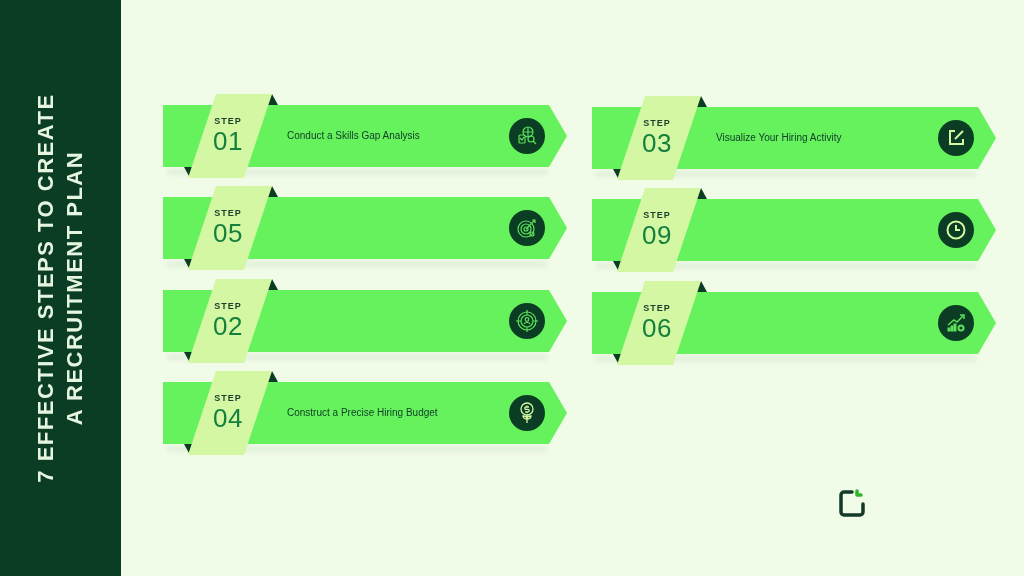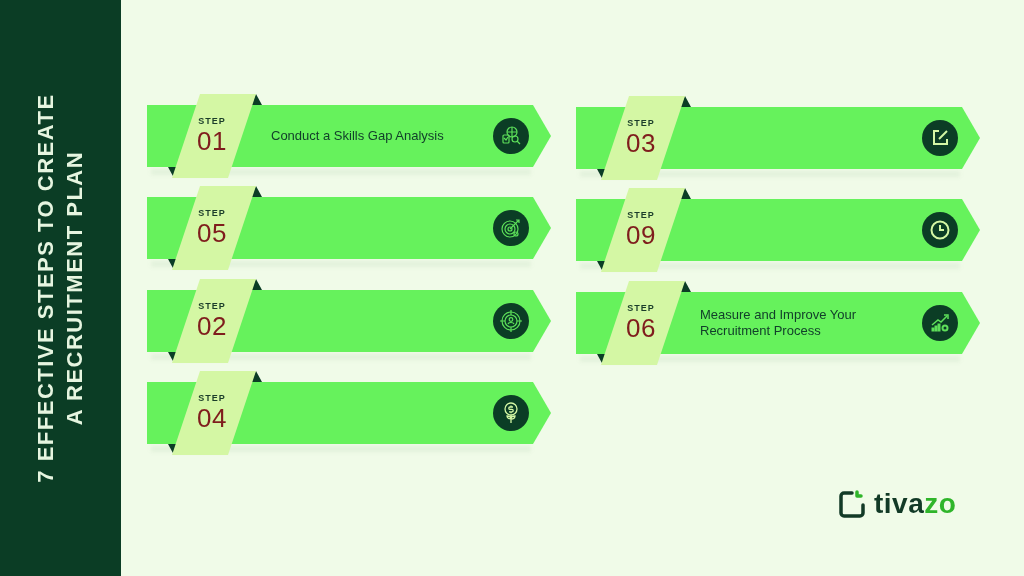--- a/index.html
+++ b/index.html
@@ -1,28 +1,28 @@
 <!DOCTYPE html>
 <html><head>
 <meta charset="utf-8">
 <style>
   html,body{margin:0;padding:0;}
   body{width:1024px;height:576px;overflow:hidden;background:#f0fbe8;position:relative;font-family:"Liberation Sans",sans-serif;}
   .sidebar{position:absolute;left:0;top:0;width:121px;height:576px;background:#0b3d25;}
   .sidebar-title{position:absolute;left:60px;top:288px;transform:translate(-50%,-50%) rotate(-90deg);white-space:nowrap;color:#e6f5e0;font-weight:bold;font-size:22px;letter-spacing:1.5px;line-height:29px;text-align:center;}
   .sidebar-title span{display:block;}
-  .step{position:absolute;width:404px;height:86px;}
+  .step{position:absolute;width:404px;height:86px;margin-left:16px;}
   .step .band{position:absolute;left:0;top:11px;width:404px;height:62px;background:#66f25c;clip-path:polygon(0 0,386px 0,404px 31px,386px 62px,0 62px);filter:drop-shadow(0 4px 3px rgba(0,0,0,0.08));}
   .step .shadow{position:absolute;left:4px;top:75px;width:380px;height:6px;background:rgba(60,120,50,0.07);filter:blur(2px);}
   .step .tri-top{position:absolute;left:103px;top:0;width:0;height:0;border-left:6px solid transparent;border-right:6px solid transparent;border-bottom:11px solid #0b3d25;}
   .step .tri-bot{position:absolute;left:21px;top:73px;width:0;height:0;border-left:6px solid transparent;border-right:6px solid transparent;border-top:11px solid #0b3d25;}
   .step .tag{position:absolute;left:25px;top:0;width:84px;height:84px;background:#d4f7a4;clip-path:polygon(28px 0,84px 0,56px 84px,0 84px);}
   .step .tag-label{position:absolute;left:40px;top:22px;width:50px;text-align:center;font-size:9px;font-weight:bold;letter-spacing:1px;color:#1b3d2a;}
-  .step .tag-num{position:absolute;left:40px;top:32px;width:50px;text-align:center;font-size:26px;color:#7f1d1d;letter-spacing:0.5px;}
-  .step .title{position:absolute;left:124px;top:11px;height:62px;width:210px;display:flex;align-items:center;font-size:13px;line-height:16px;color:#12402a;}
+  .step .tag-num{position:absolute;left:40px;top:32px;width:50px;text-align:center;font-size:26px;color:#15803d;letter-spacing:0.5px;}
+  .step .title{position:absolute;left:124px;top:11px;height:62px;width:210px;display:flex;align-items:center;font-size:10px;line-height:16px;color:#12402a;}
   .step .icon{position:absolute;left:346px;top:24px;width:36px;height:36px;border-radius:50%;background:#0b3d25;display:flex;align-items:center;justify-content:center;}
   .step .icon svg{width:24px;height:24px;}
   .logo{position:absolute;left:838px;top:488px;display:flex;align-items:center;}
   .logo-mark{width:28px;height:30px;margin-right:8px;}
   .logo-text{font-size:28px;font-weight:bold;letter-spacing:0.5px;}
   .logo-text .a{color:#123a26;}
   .logo-text .b{color:#2fb52a;}
 </style>
 </head>
 <body>
@@ -96,36 +96,42 @@
 </div>
 
 <div class="step" style="left:147px;top:371px;">
   <div class="shadow"></div>
   <div class="band"></div>
   <div class="tri-top"></div>
   <div class="tri-bot"></div>
   <div class="tag"></div>
   <div class="tag-label">STEP</div>
   <div class="tag-num">04</div>
+  <div class="title">
+      <span>Construct a Precise Hiring Budget</span>
+    </div>
   <div class="icon">
     <svg viewBox="0 0 24 24" fill="none" stroke="#d4f7a4" stroke-width="1.3">
         <circle cx="12" cy="8" r="6"></circle>
         <path d="M14 6h-3a1.2 1.2 0 0 0 0 2.4h2a1.2 1.2 0 0 1 0 2.4h-3M12 4.5v1.5M12 10.8v1.5M12 14v8M12 18c-2 0-4-1-4-3 2 0 4 1 4 3zM12 18c2 0 4-1 4-3-2 0-4 1-4 3z"></path>
       </svg>
   </div>
 </div>
 
 <div class="step" style="left:576px;top:96px;">
   <div class="shadow"></div>
   <div class="band"></div>
   <div class="tri-top"></div>
   <div class="tri-bot"></div>
   <div class="tag"></div>
   <div class="tag-label">STEP</div>
   <div class="tag-num">03</div>
+  <div class="title">
+      <span>Visualize Your Hiring Activity</span>
+    </div>
   <div class="icon">
     <svg viewBox="0 0 24 24" fill="none" stroke="#d4f7a4" stroke-width="2">
         <path d="M11 5H6v13h13v-5"></path>
         <path d="M11 13l8-8"></path>
       </svg>
   </div>
 </div>
 
 <div class="step" style="left:576px;top:188px;">
   <div class="shadow"></div>
@@ -144,34 +150,30 @@
 </div>
 
 <div class="step" style="left:576px;top:281px;">
   <div class="shadow"></div>
   <div class="band"></div>
   <div class="tri-top"></div>
   <div class="tri-bot"></div>
   <div class="tag"></div>
   <div class="tag-label">STEP</div>
   <div class="tag-num">06</div>
-  <div class="title">
-      <span>Measure and Improve Your Recruitment Process</span>
-    </div>
   <div class="icon">
     <svg viewBox="0 0 24 24" fill="#5ee05a" stroke="#5ee05a" stroke-width="1">
         <rect x="4" y="17" width="2" height="3"></rect>
         <rect x="7" y="15" width="2" height="5"></rect>
         <rect x="10" y="13" width="2" height="7"></rect>
         <path d="M4 14l6-5 3 2 6-6" fill="none" stroke-width="1.5"></path>
         <path d="M16 4h4v4" fill="none" stroke-width="1.5"></path>
         <circle cx="17" cy="17" r="2.5" fill="none" stroke-width="2"></circle>
       </svg>
   </div>
 </div>
 
 <div class="logo">
   <svg class="logo-mark" viewBox="0 0 28 30" fill="none">
       <path d="M14 4H6a3 3 0 0 0-3 3v17a3 3 0 0 0 3 3h16a3 3 0 0 0 3-3V16" stroke="#123a26" stroke-width="3.5" stroke-linecap="round"></path>
       <path d="M19 3v4h4" stroke="#2fb52a" stroke-width="3.5" stroke-linecap="round" stroke-linejoin="round"></path>
     </svg>
-  <div class="logo-text"><span class="a">tiva</span><span class="b">zo</span></div>
 </div>
 
 </body></html>

